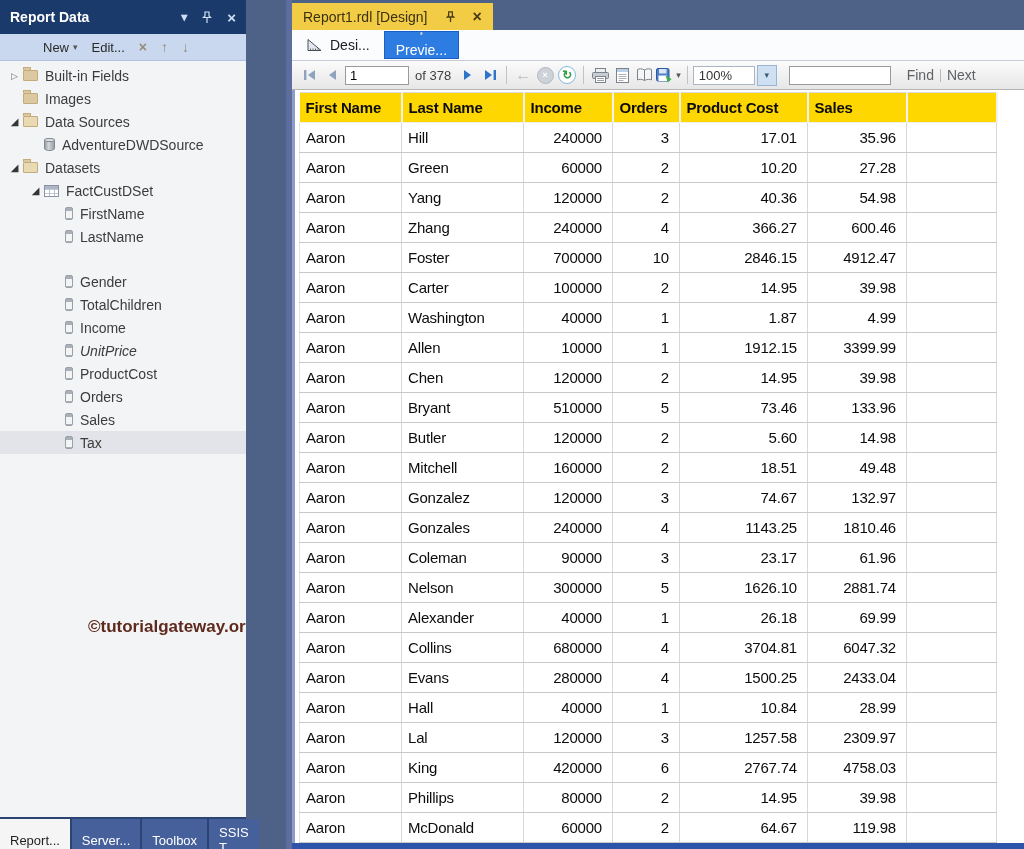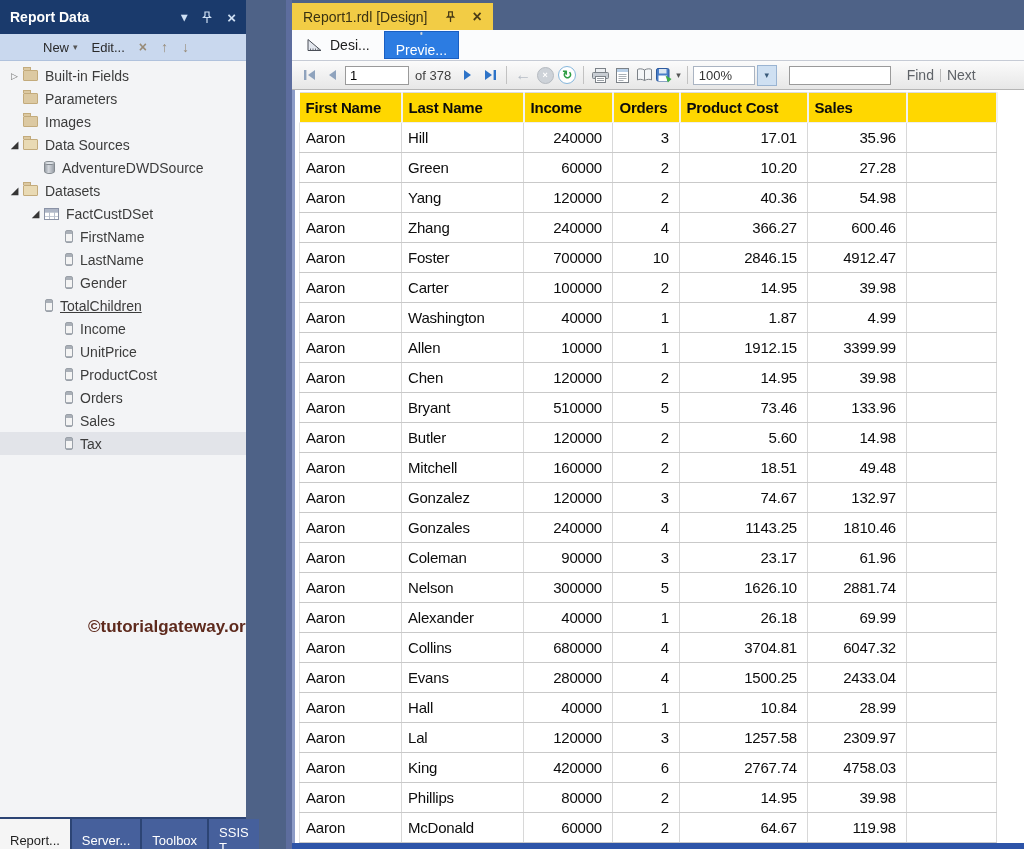--- a/index.html
+++ b/index.html
@@ -117,25 +117,20 @@
     </div>
     <div class="tree">
       <div class="tree-item" style="padding-left: 6px;">
     <span class="expander">▷</span>
     <span class="ticon ticon-folder"></span>
     <span>Built-in Fields</span>
   </div>
         <div class="tree-item" style="padding-left: 6px;">
     <span class="expander"></span>
     <span class="ticon ticon-folder"></span>
-    <span>Parameters</span>
-  </div>
-        <div class="tree-item" style="padding-left: 6px;">
-    <span class="expander"></span>
-    <span class="ticon ticon-folder"></span>
     <span>Images</span>
   </div>
         <div class="tree-item" style="padding-left: 6px;">
     <span class="expander exp-open">◢</span>
     <span class="ticon ticon-folder-open"></span>
     <span>Data Sources</span>
   </div>
         <div class="tree-item" style="padding-left: 27px;">
     <span class="expander"></span>
     <span class="ticon ticon-database"></span>
@@ -154,36 +149,36 @@
         <div class="tree-item" style="padding-left: 48px;">
     <span class="expander"></span>
     <span class="ticon ticon-field"></span>
     <span>FirstName</span>
   </div>
         <div class="tree-item" style="padding-left: 48px; text-align: right;">
     <span class="expander"></span>
     <span class="ticon ticon-field"></span>
     <span>LastName</span>
   </div>
+        <div class="tree-item" style="padding-left: 48px; margin-top: 22px;">
+    <span class="expander"></span>
+    <span class="ticon ticon-field"></span>
+    <span>Gender</span>
+  </div>
         <div class="tree-item" style="padding-left: 48px;">
     <span class="expander"></span>
     <span class="ticon ticon-field"></span>
-    <span>Gender</span>
-  </div>
-        <div class="tree-item" style="padding-left: 28px; text-decoration: underline;">
-    <span class="expander"></span>
-    <span class="ticon ticon-field"></span>
     <span>TotalChildren</span>
   </div>
         <div class="tree-item" style="padding-left: 48px;">
     <span class="expander"></span>
     <span class="ticon ticon-field"></span>
     <span>Income</span>
   </div>
-        <div class="tree-item" style="padding-left: 48px;">
+        <div class="tree-item" style="padding-left: 48px; font-style: italic;">
     <span class="expander"></span>
     <span class="ticon ticon-field"></span>
     <span>UnitPrice</span>
   </div>
         <div class="tree-item" style="padding-left: 48px;">
     <span class="expander"></span>
     <span class="ticon ticon-field"></span>
     <span>ProductCost</span>
   </div>
         <div class="tree-item" style="padding-left: 48px;">

